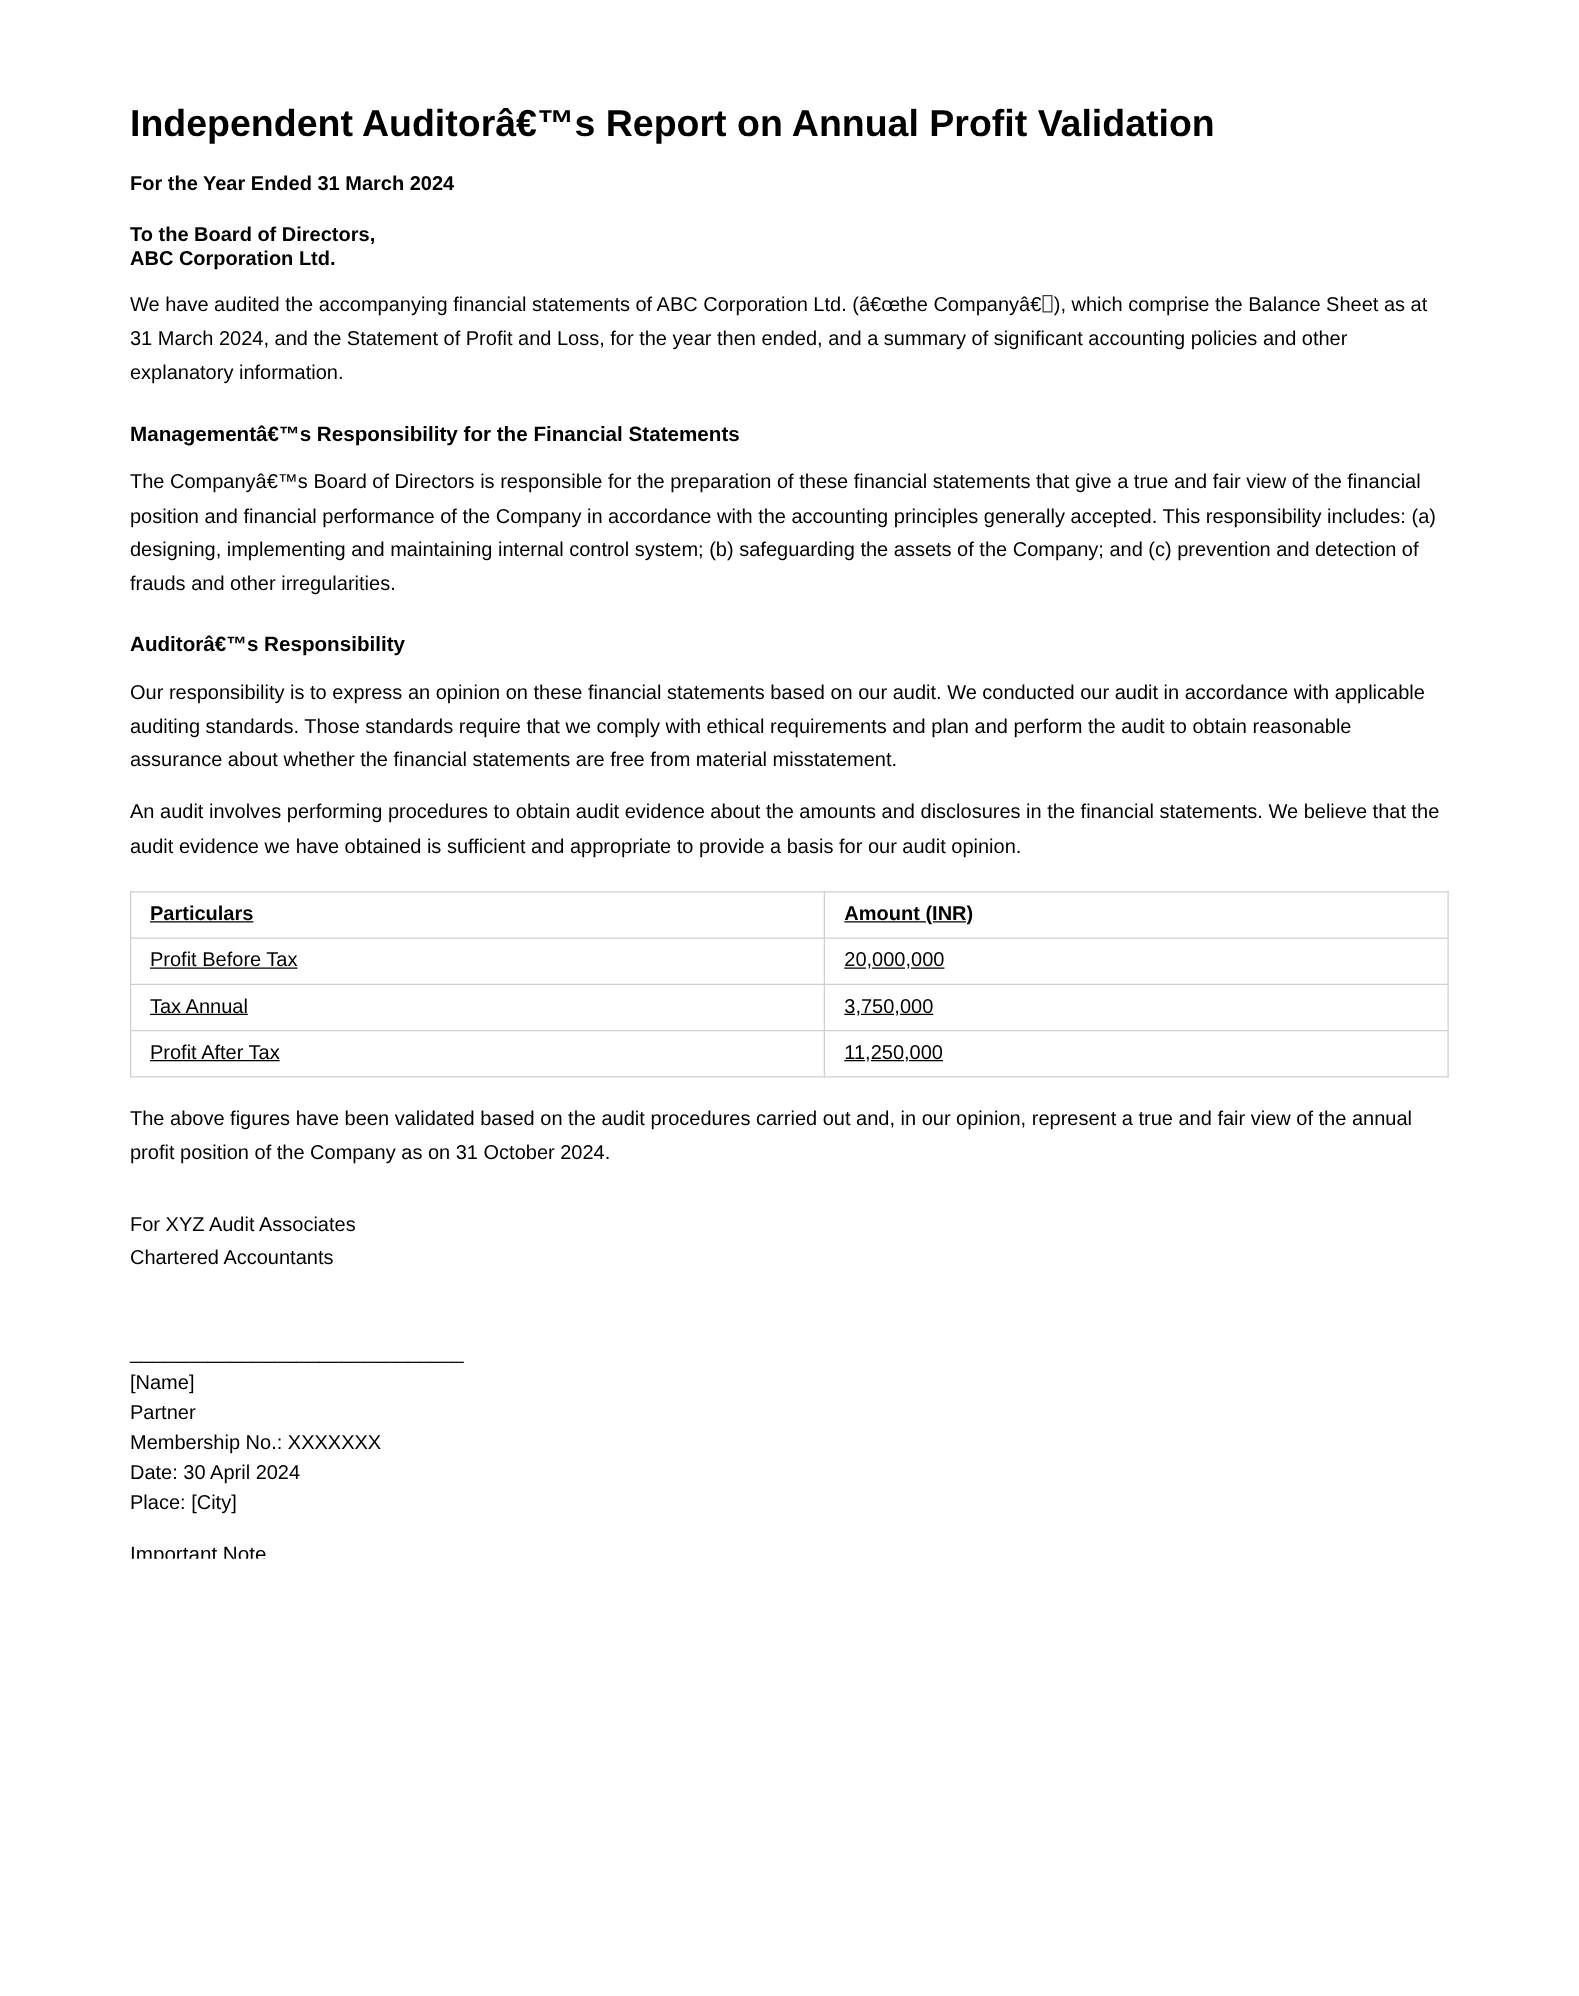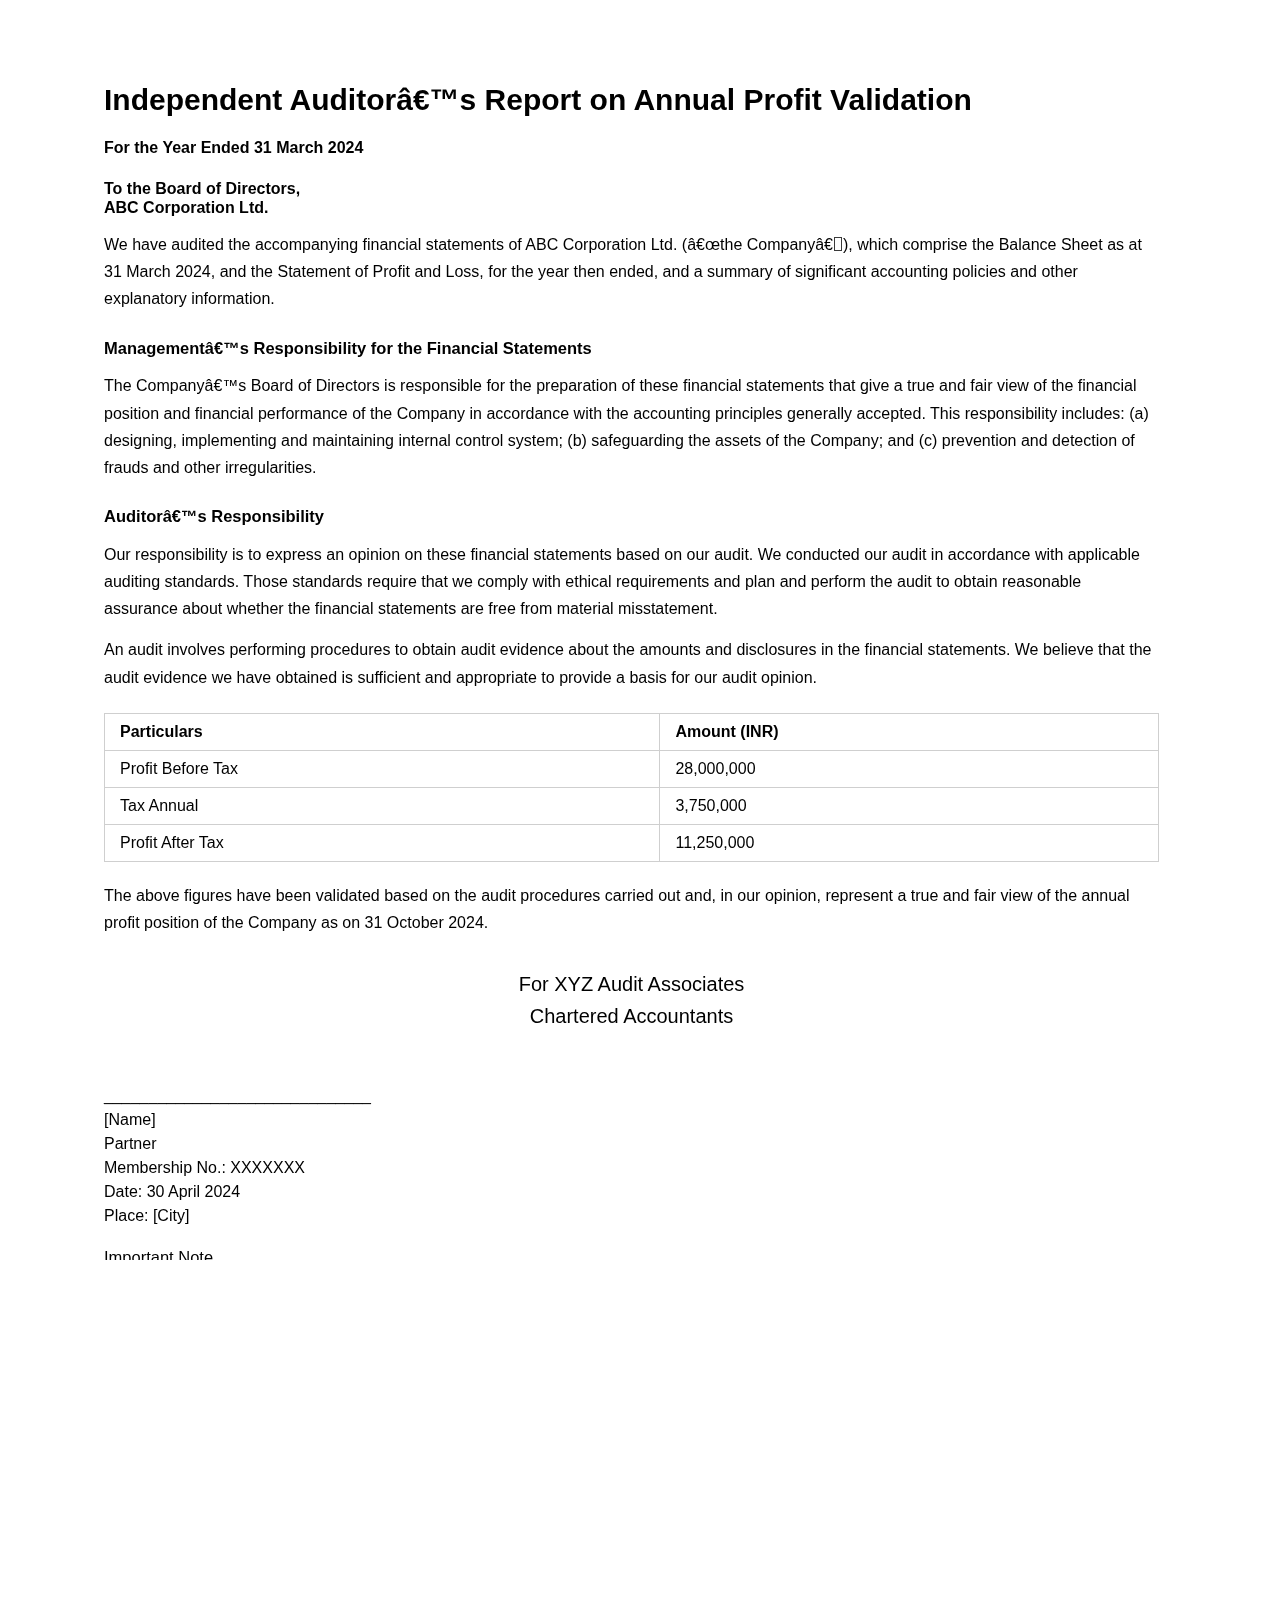--- a/index.html
+++ b/index.html
@@ -54,41 +54,41 @@
     height: 14px;
     border: 1.4px solid #3a3a3a;
     margin: 0 1px;
     vertical-align: -1px;
   }
   table.figures-table {
     width: 100%;
     border-collapse: collapse;
     margin: 22px 0 20px 0;
     font-size: 16px;
+    text-decoration: underline;
   }
   table.figures-table th,
   table.figures-table td {
     border: 1px solid #cfcfcf;
     text-align: left;
     padding: 8px 15px;
     line-height: 1.25;
     font-weight: normal;
   }
   table.figures-table th {
     font-weight: bold;
   }
   table.figures-table th.col-particulars,
   table.figures-table td.col-particulars {
     width: 52.7%;
   }
   .firm-block {
-    font-size: 20px;
+    font-size: 16px;
     line-height: 1.6;
     margin: 32px 0 0 0;
-    text-align: center;
   }
   .signature-block {
     font-size: 16px;
     line-height: 1.5;
     margin: 52px 0 0 0;
   }
   .clipped-heading-wrap {
     margin-top: 20px;
     height: 12px;
     overflow: hidden;
@@ -127,21 +127,21 @@
   <table class="figures-table">
     <thead>
       <tr>
         <th class="col-particulars">Particulars</th>
         <th class="col-amount">Amount (INR)</th>
       </tr>
     </thead>
     <tbody>
       <tr>
         <td class="col-particulars">Profit Before Tax</td>
-        <td>28,000,000</td>
+        <td>20,000,000</td>
       </tr>
       <tr>
         <td class="col-particulars">Tax Annual</td>
         <td>3,750,000</td>
       </tr>
       <tr>
         <td class="col-particulars">Profit After Tax</td>
         <td>11,250,000</td>
       </tr>
     </tbody>

